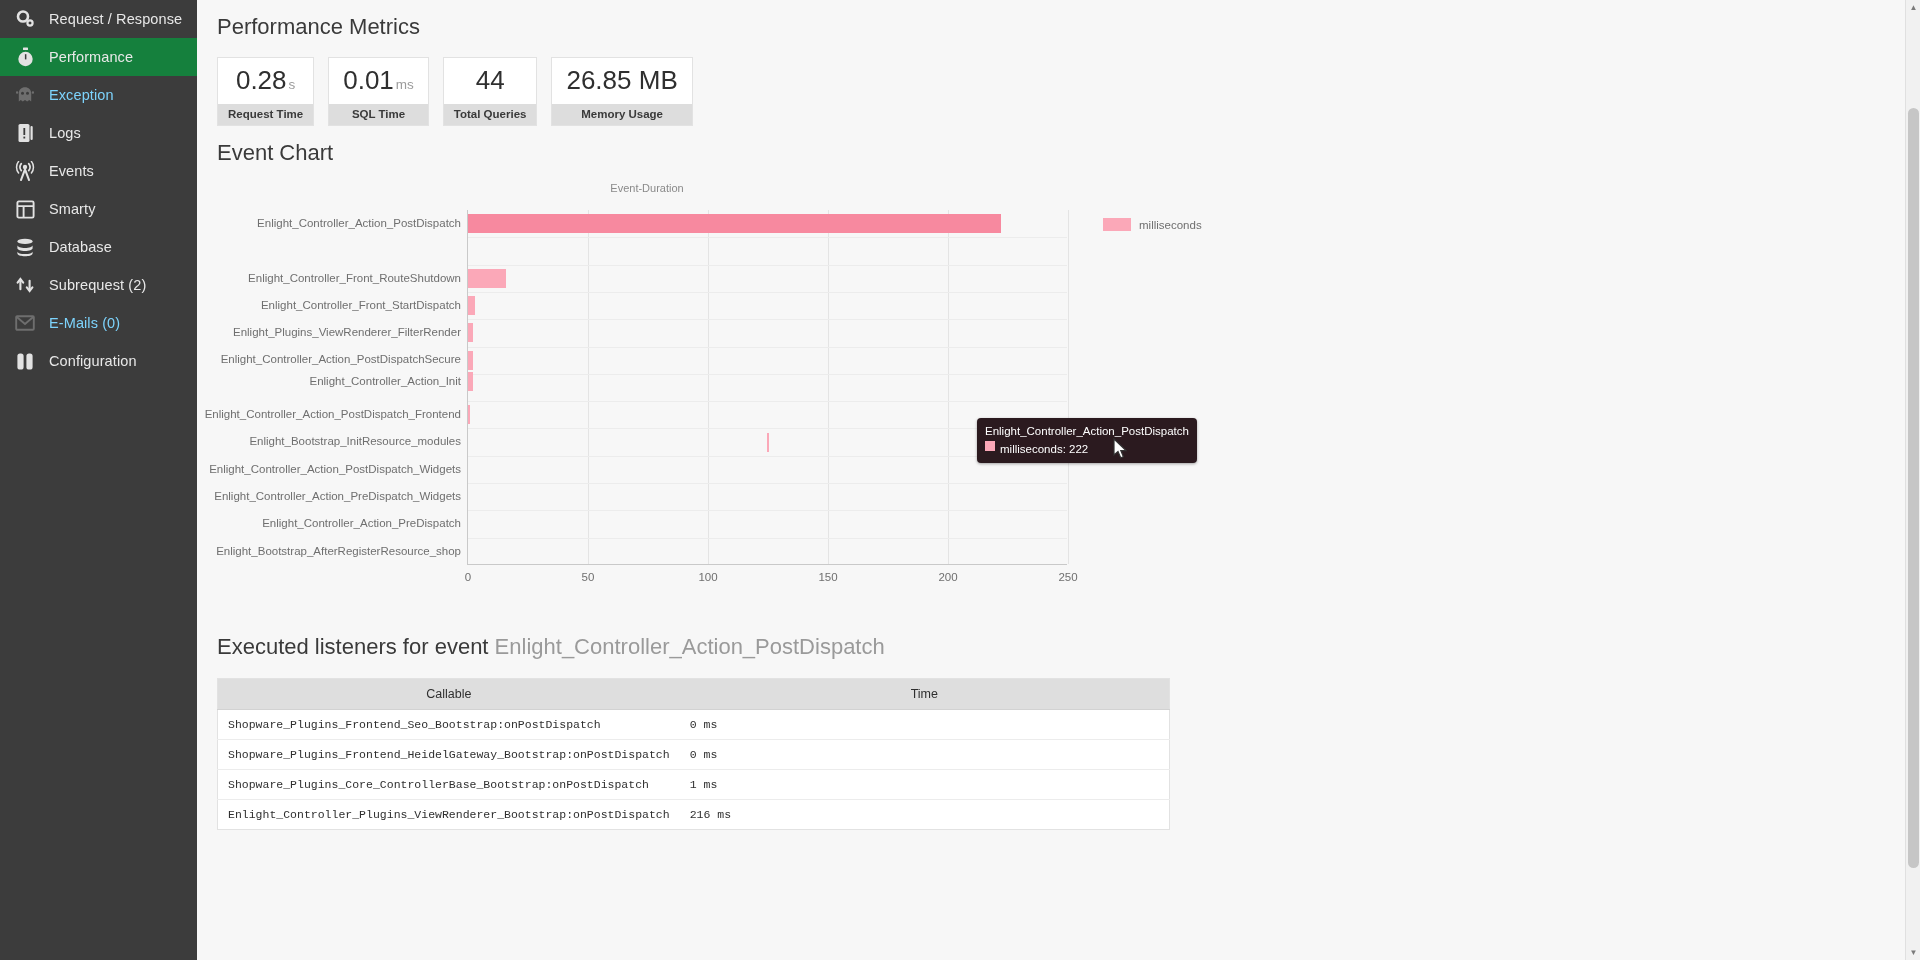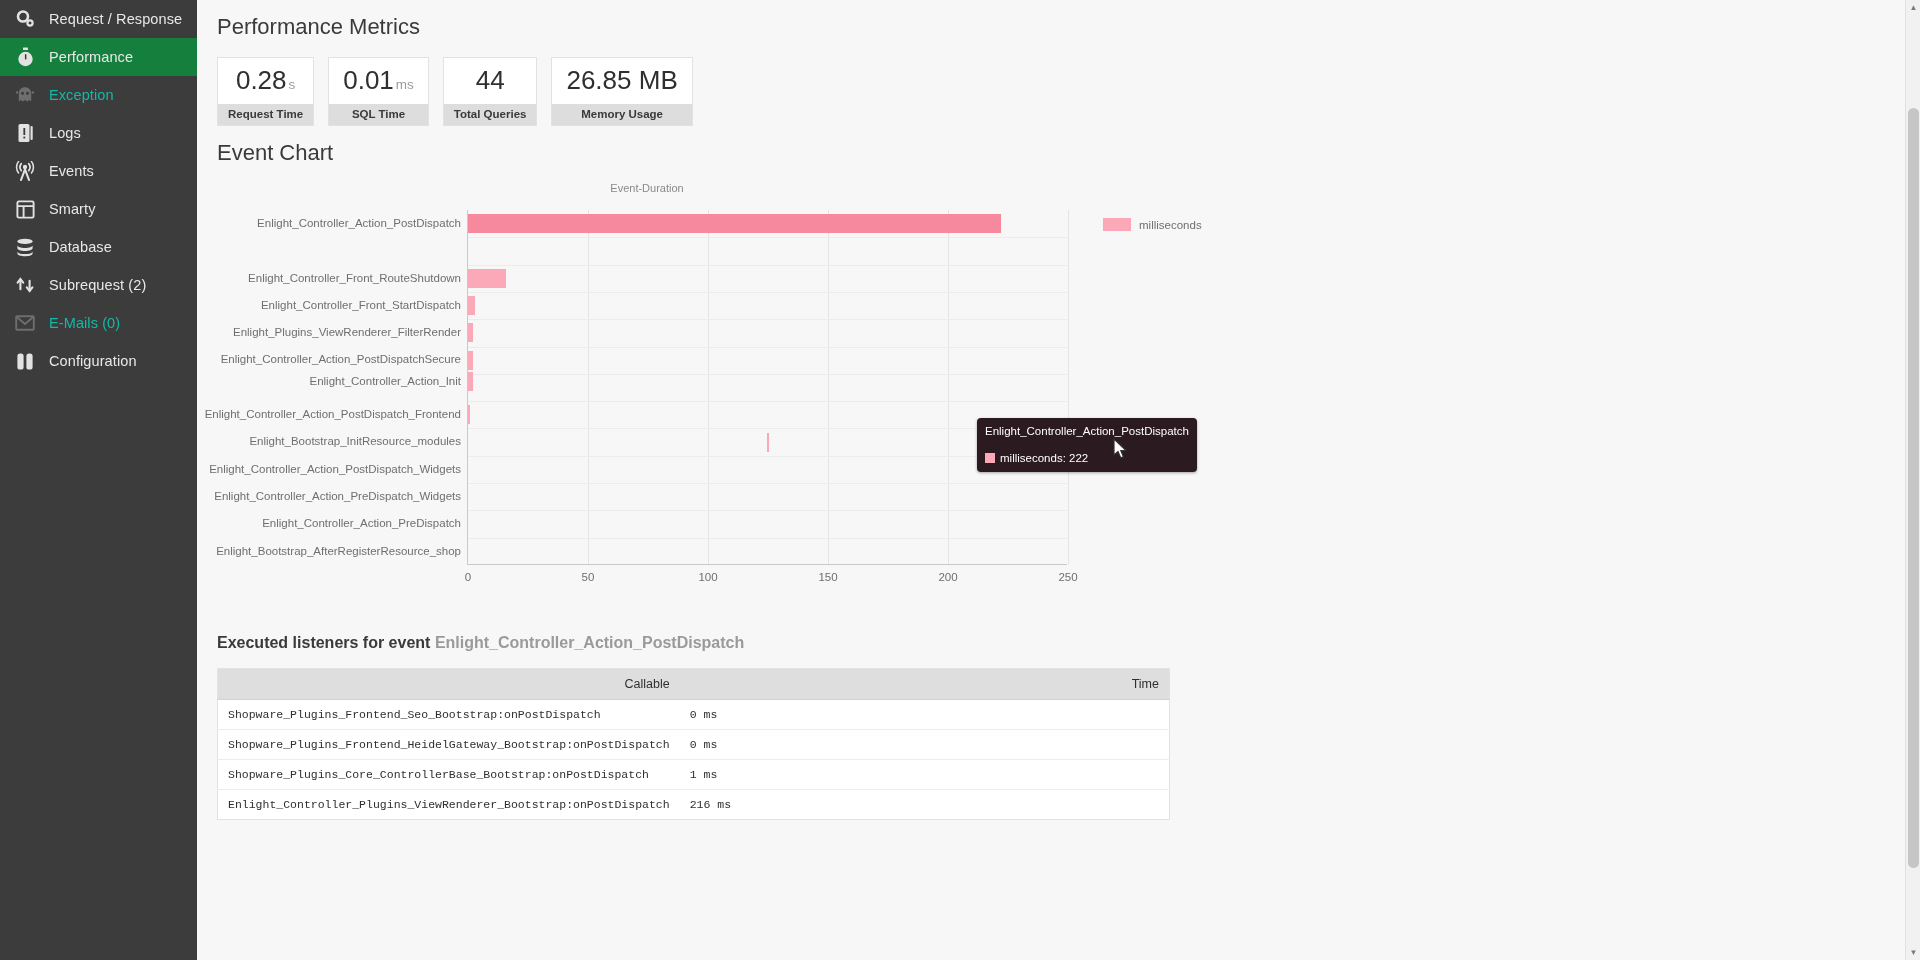--- a/index.html
+++ b/index.html
@@ -23,21 +23,21 @@
   .nav-item {
     display: flex;
     align-items: center;
     height: 38px;
     padding-left: 10px;
     color: #e8e8e8;
     font-size: 14.5px;
     letter-spacing: .1px;
   }
   .nav-item.active { background: #15803d; }
-  .nav-item.disabled { color: #14b8a6; }
+  .nav-item.disabled { color: #7dd3fc; }
   .nav-ico {
     width: 30px; height: 22px;
     display: flex; align-items: center; justify-content: center;
     margin-right: 9px;
     flex: 0 0 30px;
   }
   .nav-ico svg { display: block; }
   .nav-label { white-space: nowrap; }
 
   
@@ -182,55 +182,55 @@
     border-radius: 4px;
     padding: 5px 8px 6px 8px;
     color: #fff;
     font-size: 11.5px;
     line-height: 1.45;
     white-space: nowrap;
     z-index: 20;
     box-shadow: 0 1px 3px rgba(0,0,0,.35);
   }
   .tooltip .tt-title { font-weight: normal; }
-  .tooltip .tt-row { display: flex; align-items: center; margin-top: 10px; }
+  .tooltip .tt-row { display: flex; align-items: flex-start; margin-top: 1px; }
   .tooltip .tt-sw {
     width: 10px; height: 10px;
     background: #fba8b8;
     margin-right: 5px;
     flex: 0 0 10px;
   }
   .cursor {
     position: absolute;
     left: 896px; top: 256px;
     z-index: 30;
   }
 
   
   .listeners-title {
     margin-top: 22px;
-    font-size: 16px;
-    font-weight: bold;
+    font-size: 22px;
+    font-weight: normal;
     color: #3a3a3a;
   }
   .listeners-title .evt { color: #9a9a9a; }
   table.listeners {
     margin-top: 16px;
     width: 953px;
     border-collapse: collapse;
     background: #fff;
     border: 1px solid #e2e2e2;
   }
   table.listeners th {
     background: #dedede;
-    text-align: right;
+    text-align: center;
     font-size: 12.5px;
     font-weight: normal;
     color: #2f2f2f;
-    padding: 8px 10px;
+    padding: 8px 17px;
     border-bottom: 1px solid #d2d2d2;
   }
   table.listeners td {
     font-family: "Liberation Mono", monospace;
     font-size: 11.5px;
     color: #2f2f2f;
     padding: 8px 10px;
     border-bottom: 1px solid #ececec;
   }
   table.listeners tr:last-child td { border-bottom: none; }

